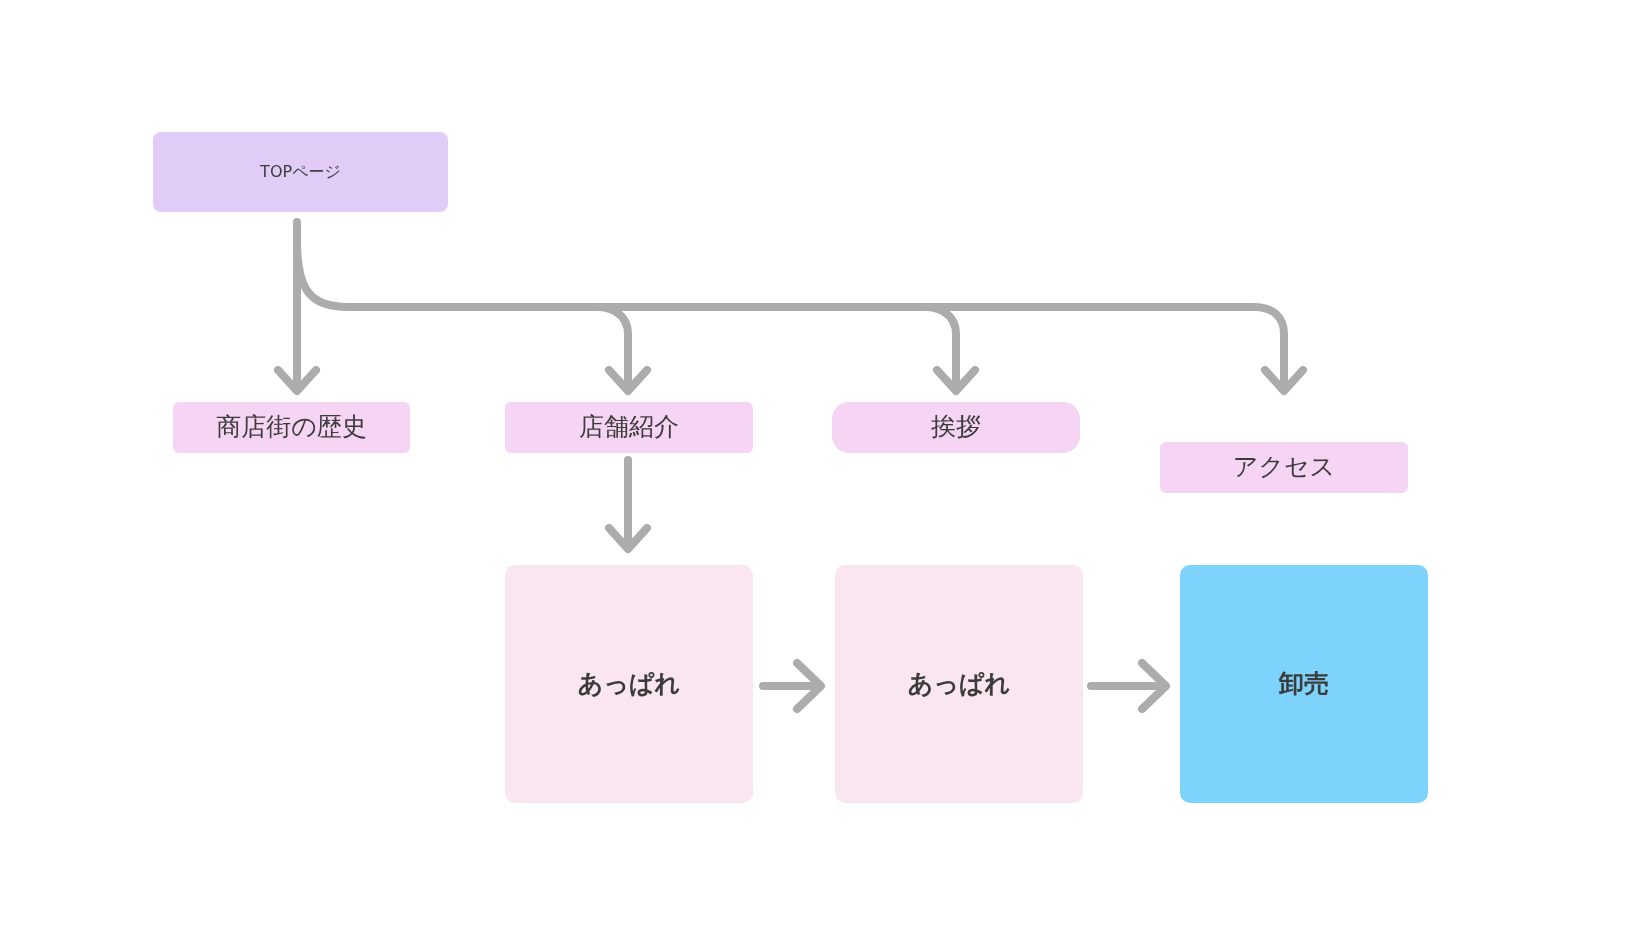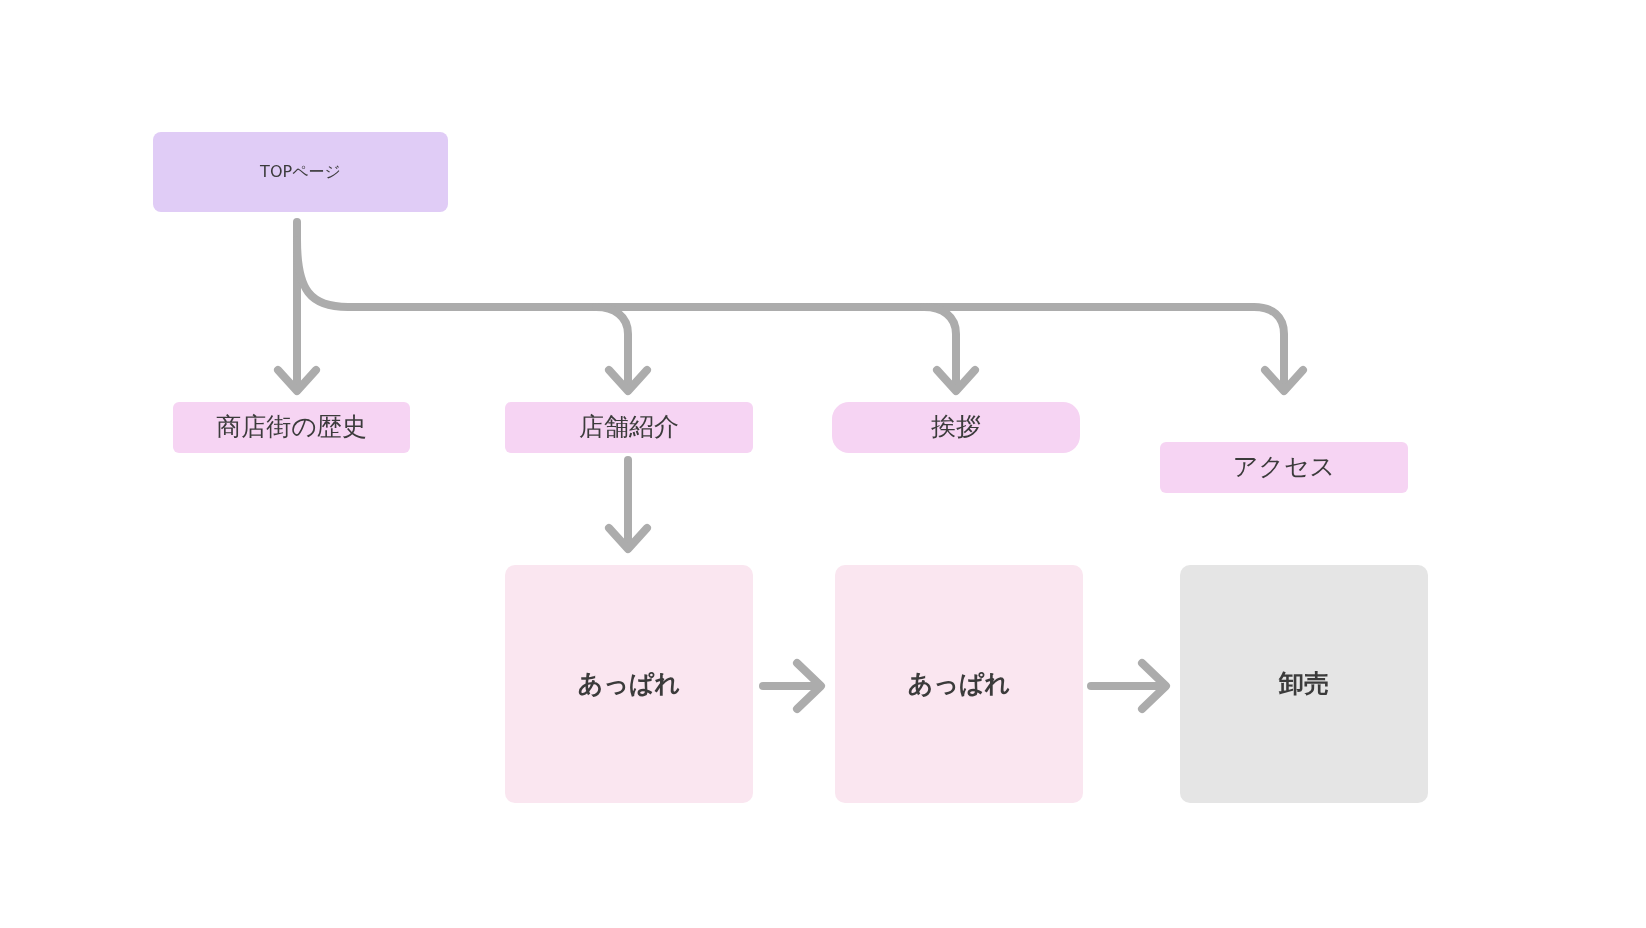--- a/index.html
+++ b/index.html
@@ -120,17 +120,17 @@
   </div>
 
   <div class="node node-l3 node-appare" style="background-color: rgb(250, 230, 240);">
     <span class="node-label">あっぱれ</span>
   </div>
 
   <div class="node node-l3 node-indera" style="background-color: rgb(250, 230, 240);">
     <span class="node-label">あっぱれ</span>
   </div>
 
-  <div class="node node-l3 node-wholesale" style="background-color: #e5e5e5;">
+  <div class="node node-l3 node-wholesale" style="background-color: #7dd3fc;">
     <span class="node-label">卸売</span>
   </div>
 
 </div>
 
 </body></html>

